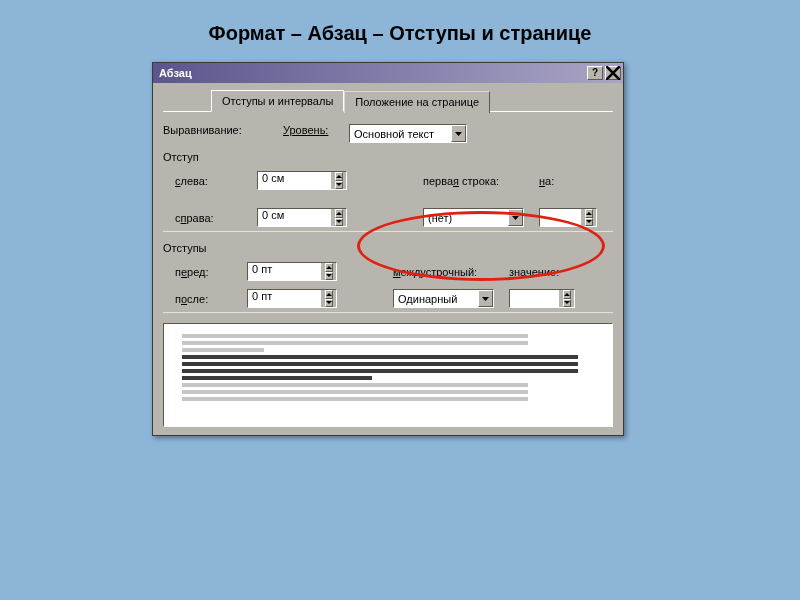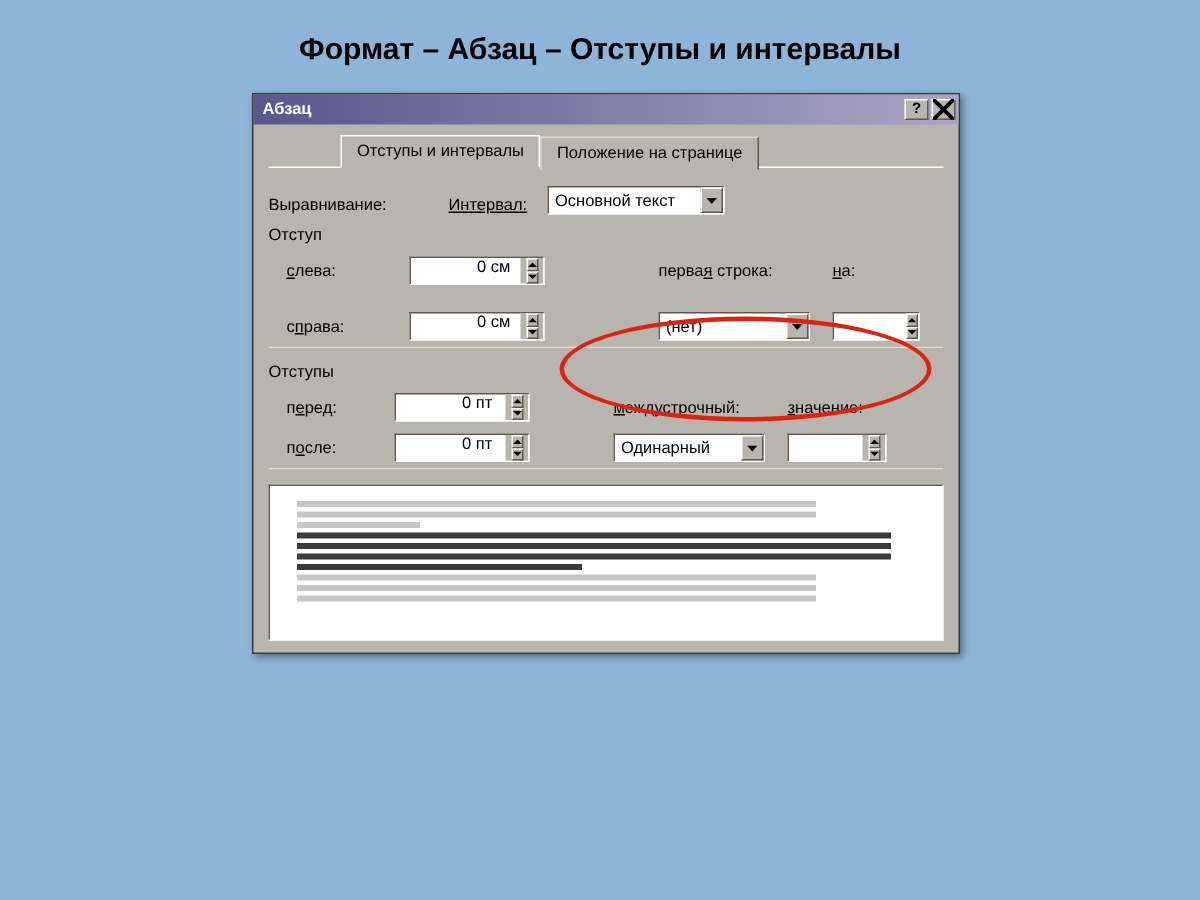--- a/index.html
+++ b/index.html
@@ -1,35 +1,35 @@
 <!DOCTYPE html>
 <html><head>
 <meta charset="utf-8">
 <style>
   * { box-sizing: border-box; font-family: Tahoma, Arial, sans-serif; font-size: 11px; }
   body { margin: 0; background: #8cb5d8; width: 800px; height: 600px; position: relative; }
   .heading { text-align: center; font-weight: bold; font-size: 20px; padding: 22px 0 12px 0; color: #000; }
-  .dialog { position: absolute; left: 168px; top: 62px; width: 472px; background: #b8b5af; border: 1px solid #3f3834; box-shadow: 2px 2px 5px rgba(0,0,0,.4); }
+  .dialog { position: absolute; left: 152px; top: 62px; width: 472px; background: #b8b5af; border: 1px solid #3f3834; box-shadow: 2px 2px 5px rgba(0,0,0,.4); }
   .titlebar { height: 20px; background: linear-gradient(to right, #5a568e, #aaa5c5); display: flex; align-items: center; padding: 0 2px 0 6px; color: #fff; font-weight: bold; }
   .titlebar .title { flex: 1; }
   .tbtn { width: 16px; height: 14px; background: #b8b5af; border: 1px solid #fff; border-right-color: #5e594f; border-bottom-color: #5e594f; margin-left: 2px; display: flex; align-items: center; justify-content: center; color: #000; font-size: 10px; font-weight: bold; line-height: 1; }
   .body { padding: 6px 10px 8px 10px; }
   .tabs { display: flex; border-bottom: 1px solid #fff; margin-bottom: 12px; padding-left: 48px; }
   .tab { padding: 4px 10px; background: #b8b5af; border: 1px solid #fff; border-bottom: none; margin-right: 0; position: relative; top: 1px; }
   .tab.active { z-index: 2; border-bottom: 1px solid #b8b5af; }
   .tab.inactive { border-top-color: #dedad2; border-left-color: #dedad2; border-right-color: #5e594f; top: 2px; font-size: 11px; }
-  .row { display: flex; align-items: flex-end; margin-bottom: 8px; }
+  .row { display: flex; align-items: flex-start; margin-bottom: 8px; }
   .lbl { color: #000; }
   .lbl u { text-decoration: underline; }
   .combo { display: inline-flex; align-items: center; background: #fff; border: 1px solid #5e594f; border-right-color: #fff; border-bottom-color: #fff; height: 19px; }
   .combo .txt { padding: 0 4px; flex: 1; white-space: nowrap; overflow: hidden; }
   .combo.sel .txt { background: #2456a0; color: #fff; }
   .combo .dbtn, .spin .spair { width: 15px; height: 17px; background: #b8b5af; border: 1px solid #fff; border-right-color: #5e594f; border-bottom-color: #5e594f; display: flex; align-items: center; justify-content: center; }
   .dbtn svg { width: 7px; height: 4px; }
-  .spin { display: inline-flex; align-items: stretch; background: #fff; border: 1px solid #5e594f; border-right-color: #fff; border-bottom-color: #fff; height: 19px; padding-left: 40px; }
+  .spin { display: inline-flex; align-items: stretch; background: #fff; border: 1px solid #5e594f; border-right-color: #fff; border-bottom-color: #fff; height: 19px; }
   .spin .txt { padding: 0 4px; flex: 1; }
   .spin .spair { flex-direction: column; padding: 0; border: none; width: 15px; }
   .sp { flex: 1; background: #b8b5af; border: 1px solid #fff; border-right-color: #5e594f; border-bottom-color: #5e594f; display: flex; align-items: center; justify-content: center; }
   .sp svg { width: 6px; height: 3px; }
   .group-title { margin: 6px 0 8px 0; }
   .hr { height: 1px; background: #8d877a; border-bottom: 1px solid #e5e1d8; margin: 4px 0 10px 0; }
   .indent-grid { display: grid; grid-template-columns: 76px 90px 40px 98px 58px; row-gap: 8px; column-gap: 8px; align-items: center; gap: 18px; }
   .int-grid { display: grid; grid-template-columns: 76px 90px 40px 108px 68px; row-gap: 8px; column-gap: 8px; align-items: center; }
   .preview { background: #fff; border: 1px solid #5e594f; border-right-color: #fff; border-bottom-color: #fff; padding: 10px 18px; height: 104px; overflow: hidden; }
   .pline { height: 4px; margin-bottom: 3px; }
@@ -37,21 +37,21 @@
   .pline.grayS { background: #c6c6c6; width: 20%; }
   .pline.dark { background: #3b3b3b; width: 96%; }
   .pline.darkM { background: #3b3b3b; width: 46%; }
   .btnrow { display: flex; padding-top: 10px; }
   .btn { min-width: 78px; height: 22px; background: #b8b5af; border: 1px solid #fff; border-right-color: #5e594f; border-bottom-color: #5e594f; display: flex; align-items: center; justify-content: center; padding: 0 10px; }
   .highlight-ellipse { position: absolute; border: 3px solid #d21; border-radius: 50%; pointer-events: none; }
 </style>
 </head>
 <body>
 
-<div class="heading">Формат – Абзац – Отступы и интервалы</div>
+<div class="heading">Формат – Абзац – Отступы и странице</div>
 
 <div class="dialog">
   <div class="titlebar">
     <span class="title">Абзац</span>
     <div class="tbtn">?</div>
     <div class="tbtn">
       <svg viewBox="0 0 8 8">
           <path d="M0 0 L8 8 M8 0 L0 8" stroke="#000" stroke-width="1.5"></path>
         </svg>
     </div>
@@ -59,21 +59,21 @@
 
   <div class="body">
     <div class="tabs">
       <div class="tab active">Отступы и интервалы</div>
       <div class="tab inactive">Положение на странице</div>
     </div>
 
     <div class="row">
       <span class="lbl" style="width:92px">Выравнивание:</span>
       <span style="width:28px"></span>
-      <span class="lbl" style="width:66px"><u>Интервал:</u></span>
+      <span class="lbl" style="width:66px"><u>Уровень:</u></span>
       <div class="combo" style="width:118px">
         <span class="txt">Основной текст</span>
         <div class="dbtn">
             <svg viewBox="0 0 7 4">
               <path d="M0 0 L3.5 4 L7 0 Z" fill="#000"></path>
             </svg>
           </div>
       </div>
     </div>
 

